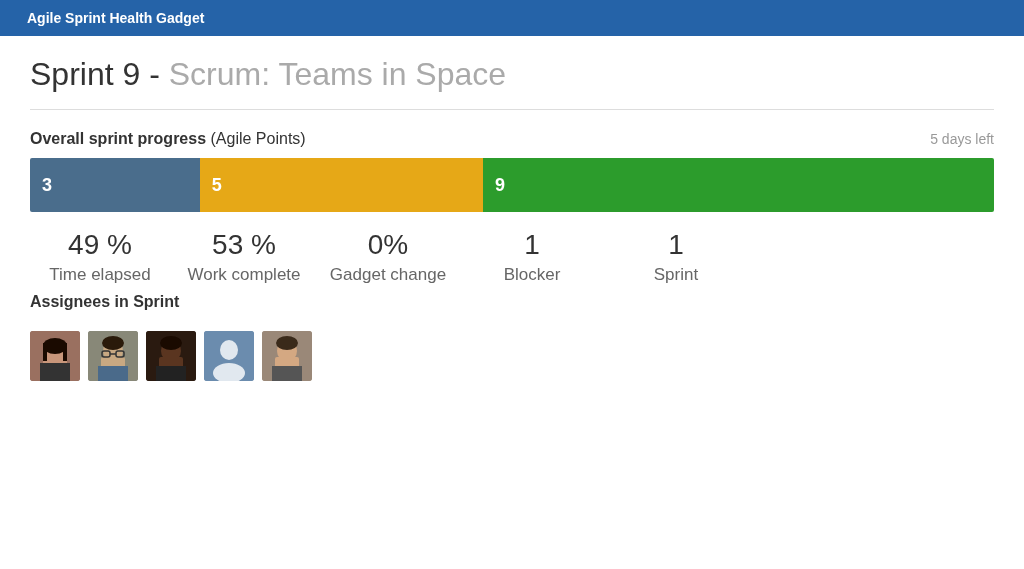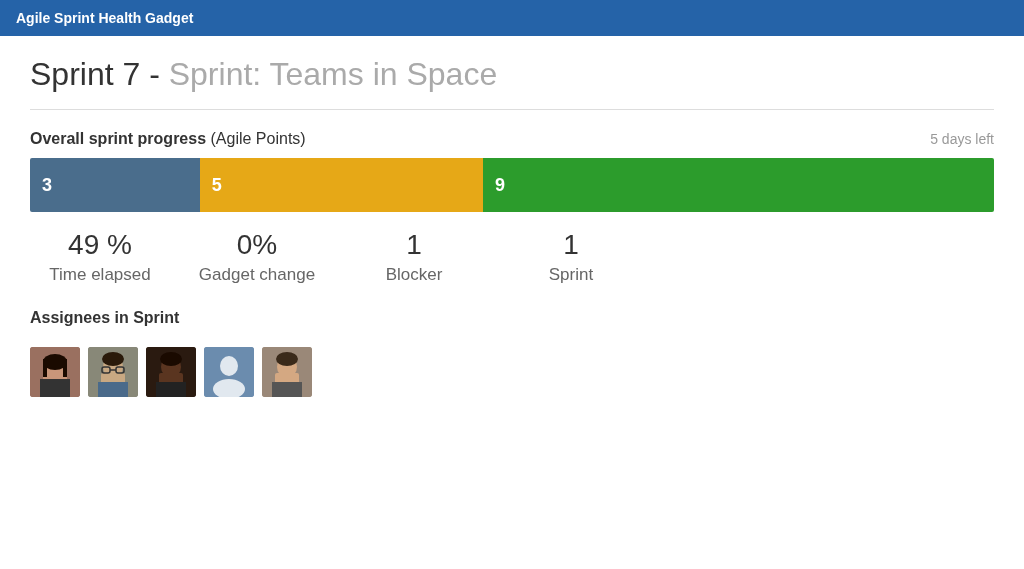--- a/index.html
+++ b/index.html
@@ -5,21 +5,21 @@
     * { box-sizing: border-box; margin: 0; padding: 0; }
     body {
       font-family: Arial, sans-serif;
       background: #fff;
       width: 1024px;
       height: 569px;
       overflow: hidden;
     }
     .header {
       background: #2563a8;
-      padding: 10px 16px;
+      padding: 10px 27px;
       color: #fff;
       font-weight: bold;
       font-size: 14px;
     }
     .content {
       padding: 20px 30px;
     }
     .sprint-title {
       font-size: 32px;
       font-weight: 300;
@@ -75,22 +75,22 @@
       background: #e6a817;
       width: 29.4%;
     }
     .bar-green {
       background: #2c9c2c;
       flex: 1;
     }
     .stats-row {
       display: flex;
       justify-content: flex-start;
-      gap: 17px;
-      margin-bottom: 24px;
+      gap: 4px;
+      margin-bottom: 8px;
     }
     .stat-item {
       text-align: center;
       min-width: 140px;
     }
     .stat-value {
       font-size: 28px;
       color: #333;
       line-height: 1.1;
     }
@@ -133,21 +133,21 @@
   </style>
 </head>
 <body>
 
 <div class="header">
   <span>Agile Sprint Health Gadget</span>
 </div>
 
 <div class="content">
   <div class="sprint-title">
-    <span>Sprint 7 - </span><span class="subtitle">Sprint: Teams in Space</span>
+    <span>Sprint 9 - </span><span class="subtitle">Scrum: Teams in Space</span>
   </div>
   <hr class="divider">
 
   <div class="progress-header">
     <div class="progress-label">
       <strong>Overall sprint progress</strong>
       <span>(Agile Points)</span>
     </div>
     <div class="days-left">5 days left</div>
   </div>
@@ -161,20 +161,24 @@
     </div>
     <div class="bar-segment bar-green">
       <span>9</span>
     </div>
   </div>
 
   <div class="stats-row">
     <div class="stat-item">
       <div class="stat-value">49 %</div>
       <div class="stat-label">Time elapsed</div>
+    </div>
+    <div class="stat-item">
+      <div class="stat-value">53 %</div>
+      <div class="stat-label">Work complete</div>
     </div>
     <div class="stat-item">
       <div class="stat-value">0%</div>
       <div class="stat-label">Gadget change</div>
     </div>
     <div class="stat-item">
       <div class="stat-value">1</div>
       <div class="stat-label">Blocker</div>
     </div>
     <div class="stat-item">

